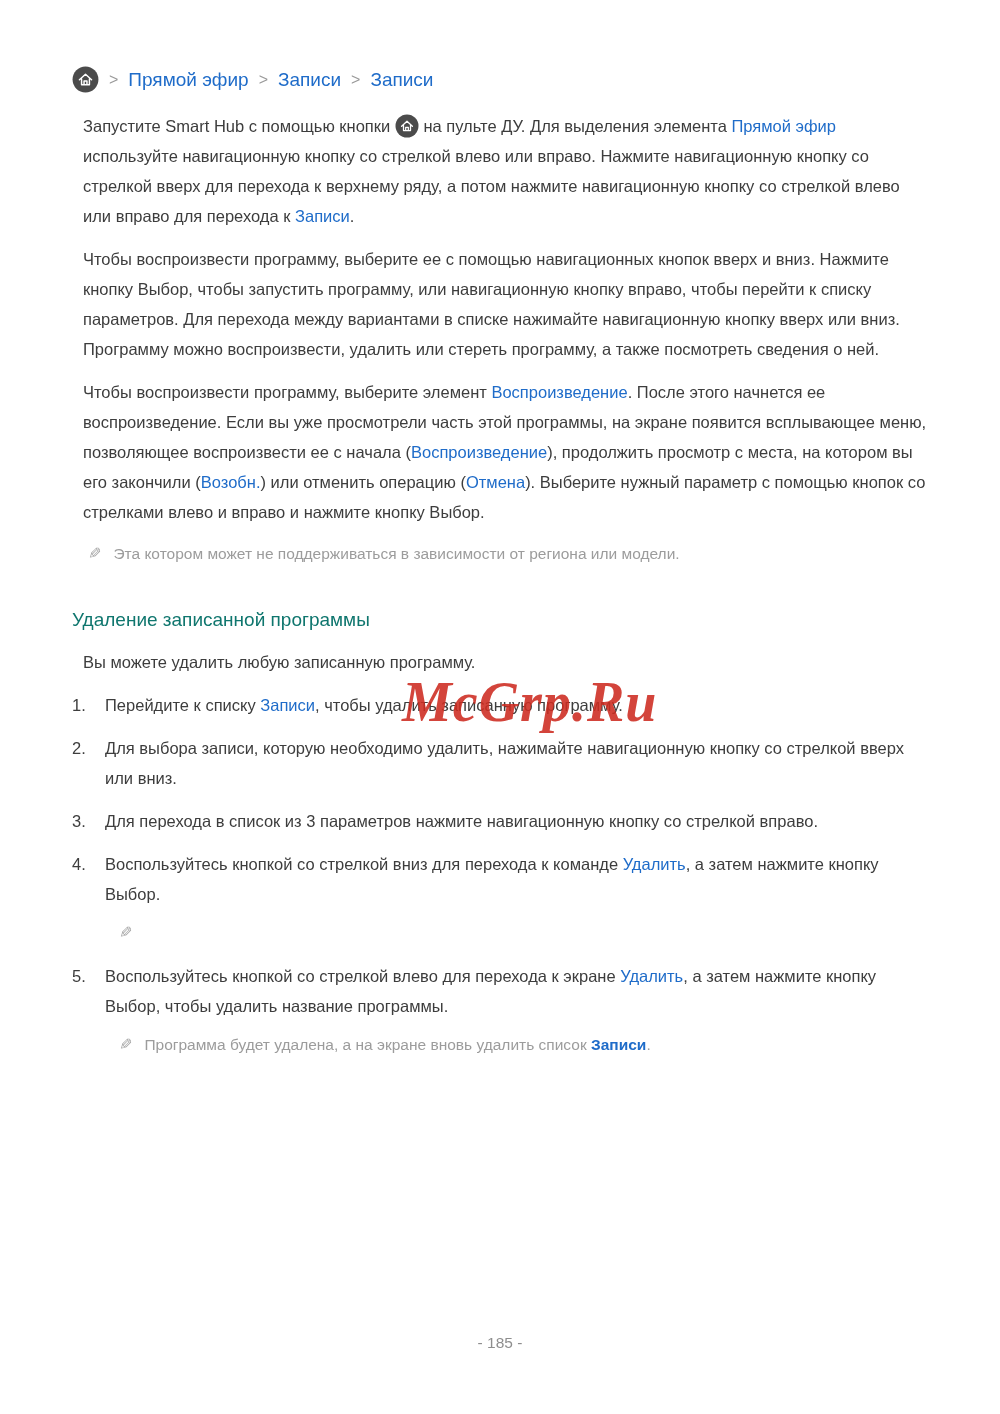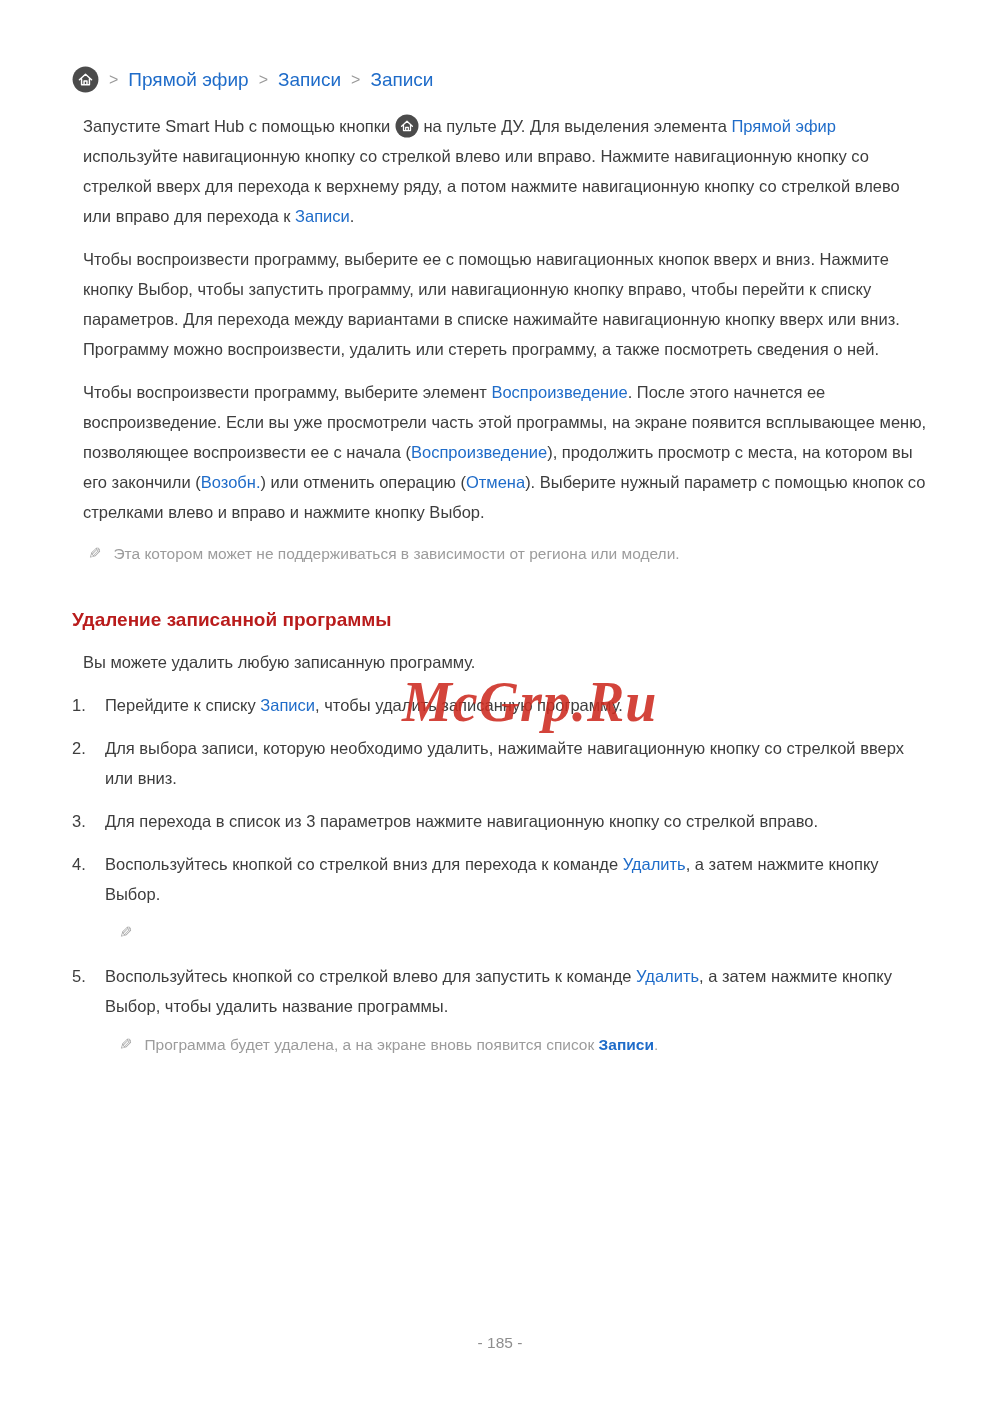--- a/index.html
+++ b/index.html
@@ -34,21 +34,21 @@
     display:flex; align-items:flex-start; gap:12px;
     color:#9c9c9c; font-size:15.5px; line-height:22px;
     margin:16px 0 0 16px;
   }
   .note .pencil, .item-note .pencil {
     display:inline-block; transform:scaleX(-1);
     font-size:16px; color:#a5a5a5; line-height:22px; flex-shrink:0;
   }
 
   .section-heading {
-    font-size:19px; font-weight:bold; color:#b91c1c;
+    font-size:19px; font-weight:normal; color:#0f766e;
     margin:44px 0 16px 0;
   }
   .intro { margin-bottom:17px; }
 
   .list { margin-top:4px; }
   .list-item { display:flex; margin-bottom:13px; font-size:16.5px; line-height:30px; }
   .list-item .num { width:33px; flex-shrink:0; color:#3d3d3d; }
   .list-item .item-body { flex:1; }
   .item-note {
     display:flex; align-items:flex-start; gap:12px;
@@ -135,24 +135,24 @@
         <div><span>Воспользуйтесь кнопкой со стрелкой вниз для перехода к команде </span><span class="link">Удалить</span><span>, а затем нажмите кнопку Выбор.</span></div>
         <div class="item-note">
           <span class="pencil">✎</span>
         </div>
       </div>
     </div>
 
     <div class="list-item">
       <span class="num">5.</span>
       <div class="item-body">
-        <div><span>Воспользуйтесь кнопкой со стрелкой влево для запустить к команде </span><span class="link">Удалить</span><span>, а затем нажмите кнопку Выбор, чтобы удалить название программы.</span></div>
+        <div><span>Воспользуйтесь кнопкой со стрелкой влево для перехода к экране </span><span class="link">Удалить</span><span>, а затем нажмите кнопку Выбор, чтобы удалить название программы.</span></div>
         <div class="item-note">
           <span class="pencil">✎</span>
-          <span><span>Программа будет удалена, а на экране вновь появится список </span><span class="link bold">Записи</span><span>.</span></span>
+          <span><span>Программа будет удалена, а на экране вновь удалить список </span><span class="link bold">Записи</span><span>.</span></span>
         </div>
       </div>
     </div>
 
   </div>
 </div>
 
 <div class="watermark">McGrp.Ru</div>
 
 <div class="footer">- 185 -</div>

